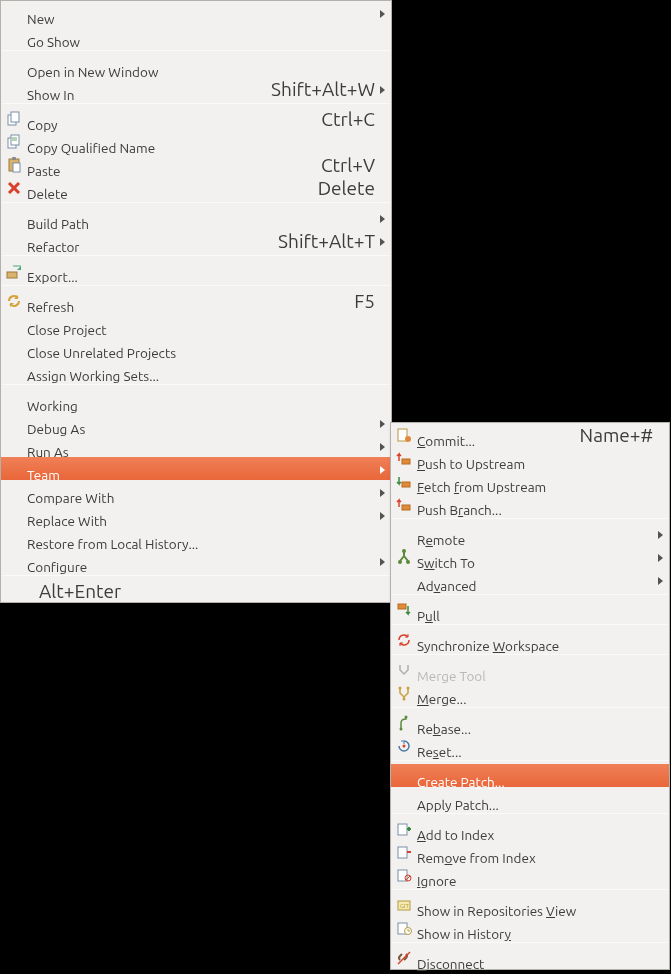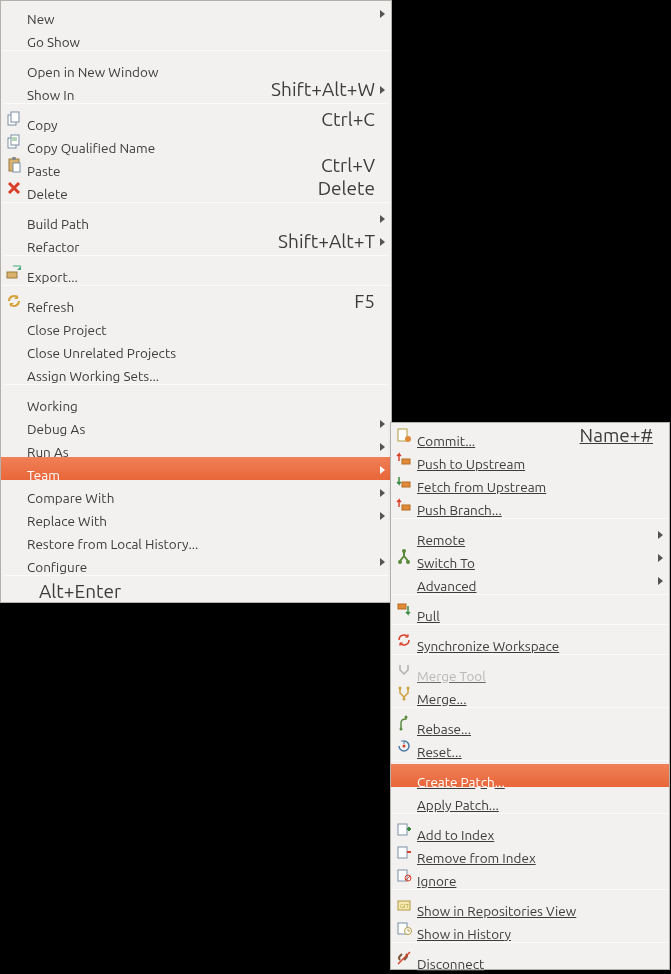--- a/index.html
+++ b/index.html
@@ -21,21 +21,20 @@
   }
   .menu.main-menu {
     left: 0;
     top: 0;
     width: 392px;
   }
   .menu.sub-menu {
     left: 390px;
     top: 422px;
     width: 280px;
-    text-decoration: underline;
   }
   .item {
     display: flex;
     align-items: center;
     height: 23px;
     padding: 0 6px 0 4px;
     position: relative;
     white-space: nowrap;
   }
   .item .icon {

